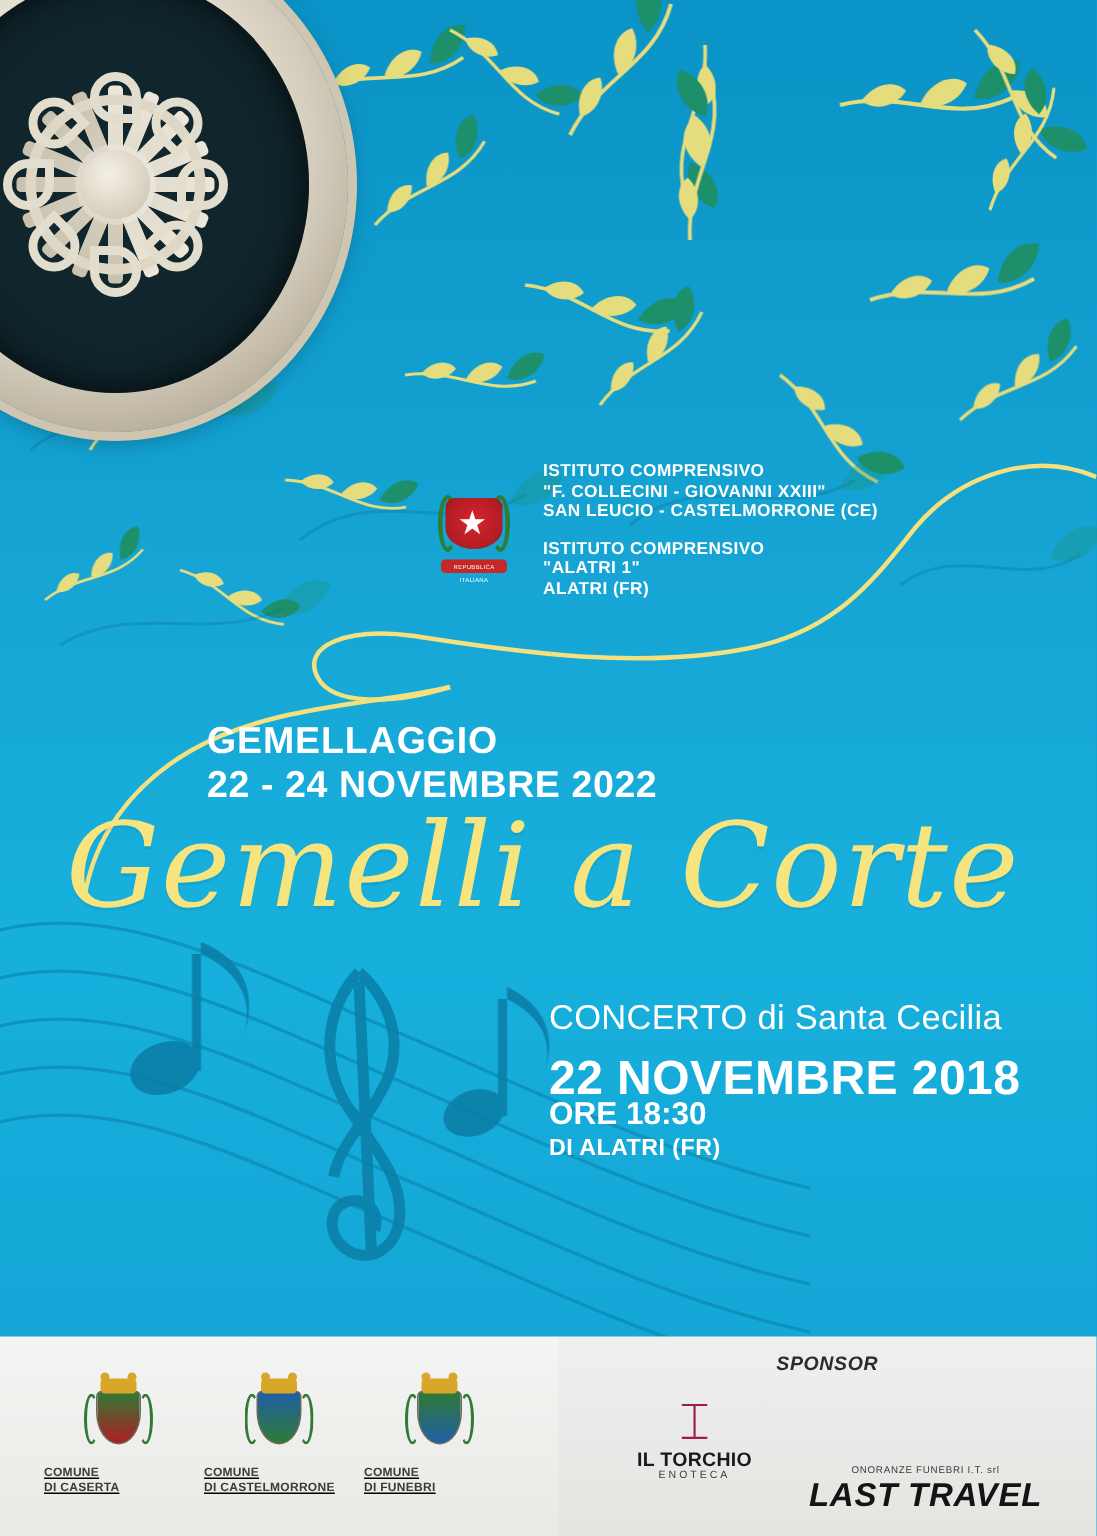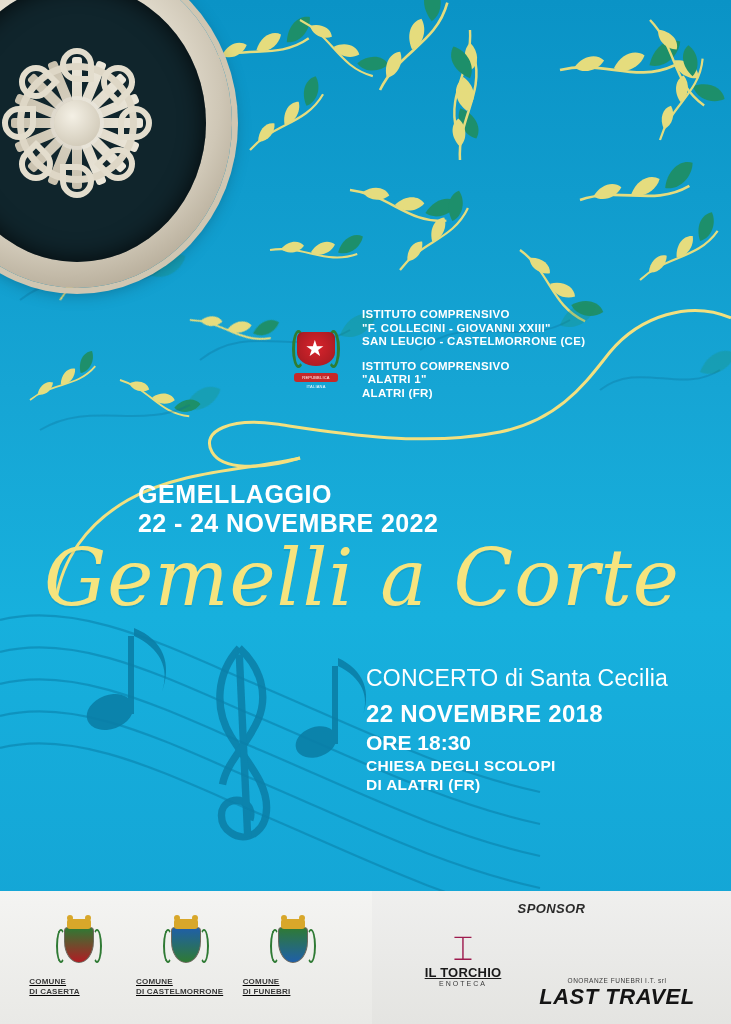--- a/index.html
+++ b/index.html
@@ -120,21 +120,21 @@
   }
 
   
   .concert-title {
     position: absolute; left: 366px; top: 665px;
     color: #ffffff; font-size: 23px; letter-spacing: .2px;
   }
   .concert-title b { font-weight: normal; }
   .concert-date {
     position: absolute; left: 366px; top: 700px;
-    color: #ffffff; font-weight: bold; font-size: 24px; letter-spacing: .3px;
+    color: #ffffff; font-weight: bold; font-size: 32px; letter-spacing: .3px;
   }
   .concert-hour {
     position: absolute; left: 366px; top: 731px;
     color: #ffffff; font-weight: bold; font-size: 21px;
   }
   .venue {
     position: absolute; left: 366px; top: 756px;
     color: #ffffff; font-weight: bold; font-size: 15.5px; line-height: 19px;
     letter-spacing: .3px;
   }
@@ -189,21 +189,21 @@
     position: absolute; left: 0; top: 10px; width: 100%;
     text-align: center; font-style: italic; font-weight: bold;
     font-size: 13px; color: #2b2b2b; letter-spacing: .4px;
   }
   .sp-torchio {
     position: absolute; left: 36px; top: 40px; width: 110px; text-align: center;
   }
   .sp-torchio .glyph {
     font-size: 34px; color: #9e1b4e; line-height: 34px; font-family: "DejaVu Serif", serif;
   }
-  .sp-torchio .n1 { font-size: 13px; font-weight: bold; color: #1a1a1a; letter-spacing: .2px; text-decoration: underline; }
+  .sp-torchio .n1 { font-size: 13px; font-weight: bold; color: #1a1a1a; letter-spacing: .2px; }
   .sp-torchio .n2 { font-size: 7px; letter-spacing: 2px; color: #3a3a3a; }
   .sp-morsi {
     position: absolute; right: 24px; top: 28px; width: 180px; text-align: center;
   }
   .sp-morsi .pre { font-size: 7px; letter-spacing: 3px; color: #4a4a4a; border-top: 1px solid #9a9a9a; border-bottom: 1px solid #9a9a9a; padding: 1px 0; }
   .sp-morsi .main { font-family: "DejaVu Serif", serif; font-style: italic; font-weight: bold; font-size: 20px; color: #1a1a1a; margin-top: 2px; }
   .sp-last {
     position: absolute; right: 24px; bottom: 14px; width: 180px; text-align: center;
   }
   .sp-last .tiny { font-size: 6.5px; letter-spacing: .5px; color: #3a3a3a; }
@@ -349,21 +349,20 @@
   <div class="gemellaggio">GEMELLAGGIO</div>
   <div class="dates">22 - 24 NOVEMBRE 2022</div>
   <div class="script-title">Gemelli a Corte</div>
 
   <div class="concert-title">
     <b>CONCERTO</b><span> di Santa Cecilia</span>
   </div>
   <div class="concert-date">22 NOVEMBRE 2018</div>
   <div class="concert-hour">ORE 18:30</div>
   <div class="venue">
-    <div>CHIESA DEGLI SCOLOPI</div>
     <div>DI ALATRI (FR)</div>
   </div>
 
   <div class="footer">
     <div class="footer-left">
 
       <div class="comune">
         <div class="shield-img">
           <div class="sh-leaf-l"></div>
             <div class="sh-leaf-r"></div>

